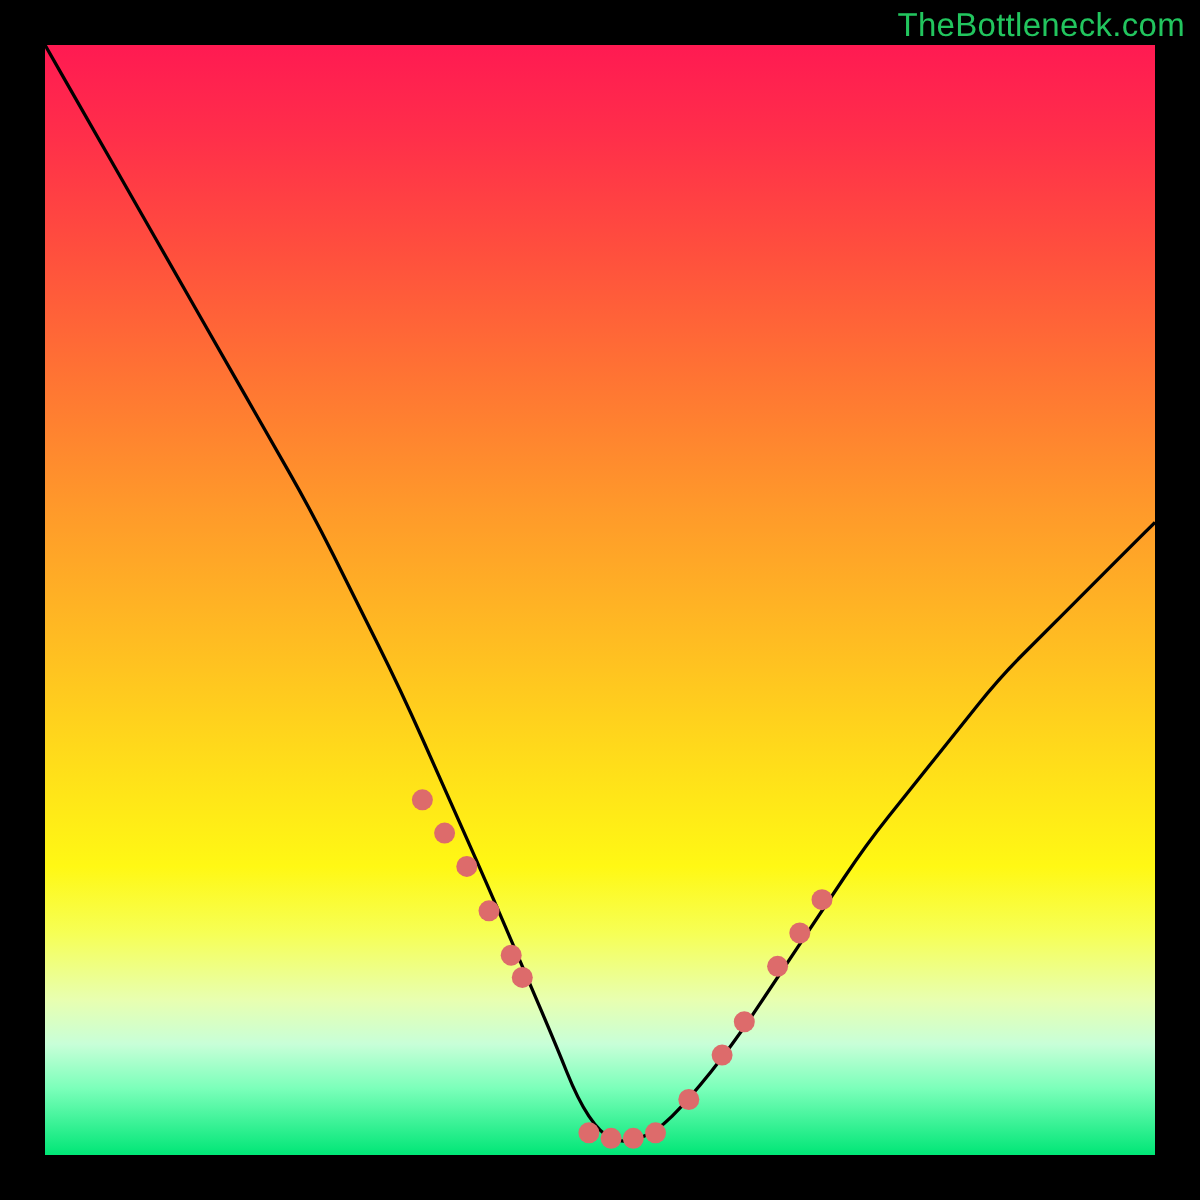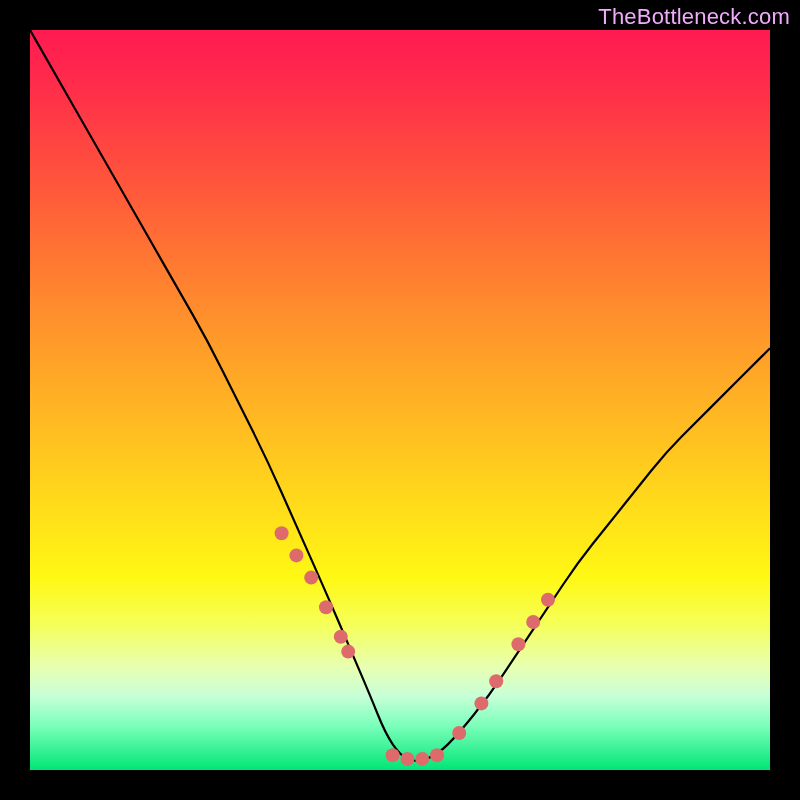--- a/index.html
+++ b/index.html
@@ -48,21 +48,21 @@
     position: absolute;
     left: 0; top: 0;
     width: 100%;
     height: 100%;
     overflow: visible;
   }
   .watermark {
     position: absolute;
     top: 4px;
     right: 10px;
-    color: #f0abfc;
+    color: #22c55e;
     font-size: 22px;
     font-weight: 500;
     letter-spacing: 0.2px;
   }
 </style>
 </head>
 <body>
 
 <div class="frame">
 

